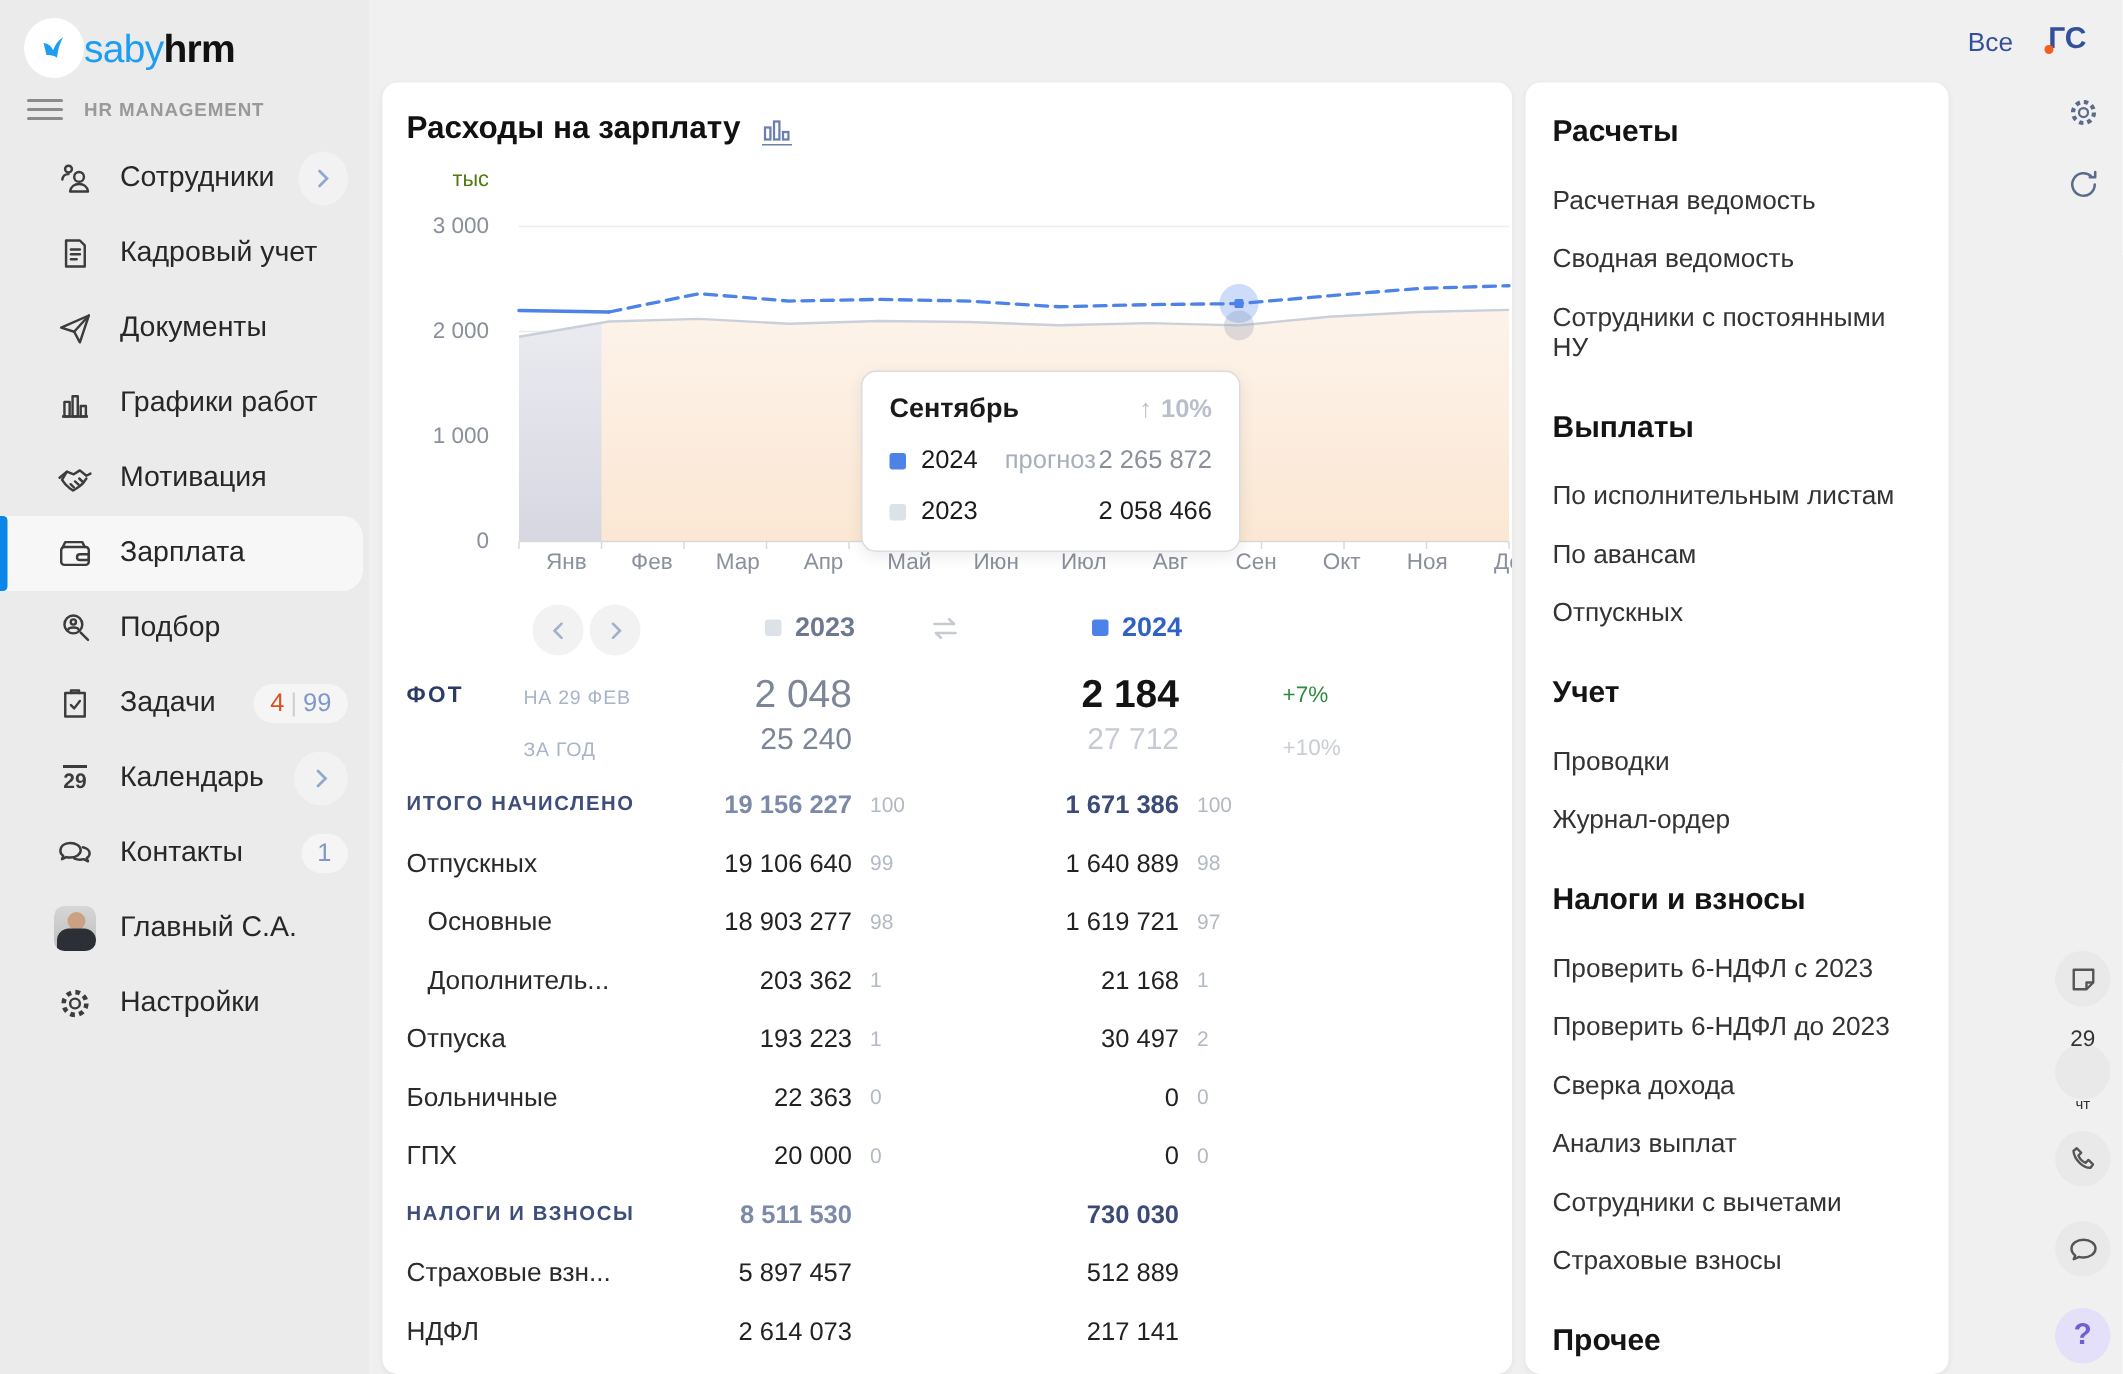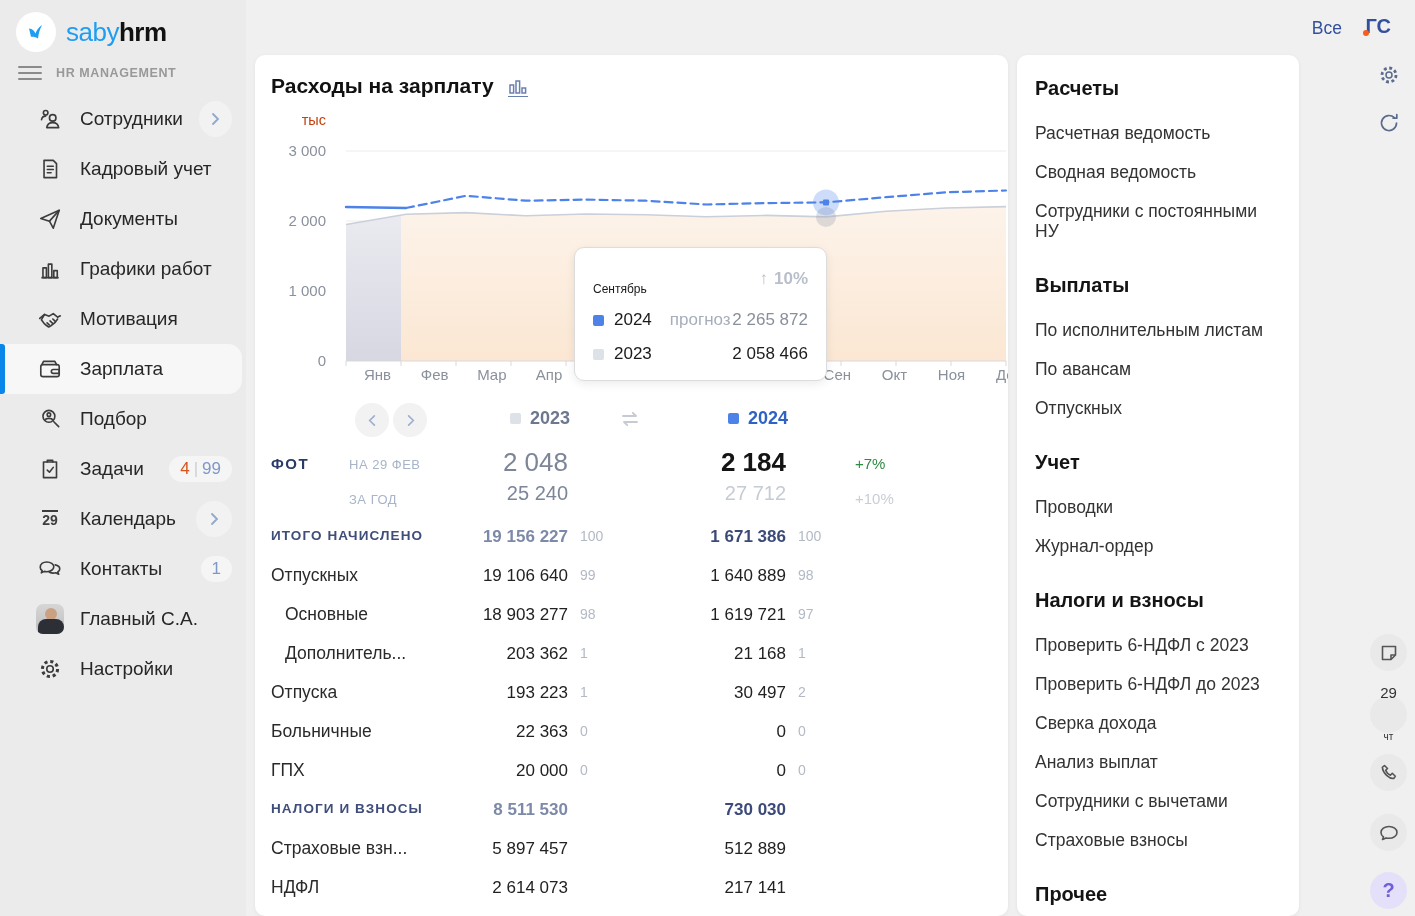--- a/index.html
+++ b/index.html
@@ -3,21 +3,21 @@
 <meta charset="utf-8">
 <style>
   html,body{margin:0;padding:0;}
   body{
     width:1415px;height:916px;position:relative;overflow:hidden;
     background:#f0f0f0;font-family:"Liberation Sans", sans-serif;
     -webkit-font-smoothing:antialiased;color:#222;
   }
   
   .sidebar{position:absolute;left:0;top:0;width:246px;height:916px;background:#ebebeb;}
-  .logo-row{display:flex;align-items:center;gap:10px;padding:12px 0 4px 16px;}
+  .logo-row{display:flex;align-items:center;padding:12px 0 4px 16px;}
   .logo-mark{width:40px;height:40px;border-radius:50%;background:#fff;display:flex;align-items:center;justify-content:center;}
   .logo-mark svg{width:24px;height:24px;}
   .logo-text{font-size:26px;letter-spacing:-0.5px;}
   .logo-text .saby{color:#1e9df2;font-weight:400;}
   .logo-text .hrm{color:#111;font-weight:700;}
   .hr-row{display:flex;align-items:flex-end;gap:14px;padding:10px 0 8px 18px;}
   .hamburger{width:24px;display:flex;flex-direction:column;gap:4px;cursor:pointer;}
   .hamburger i{display:block;height:2px;background:#8b8b8b;border-radius:2px;}
   .hr-label{font-size:12.5px;color:#999;letter-spacing:.6px;font-weight:700;}
   .nav{margin-top:6px;}
@@ -52,28 +52,28 @@
   
   .card{position:absolute;top:55px;background:#fff;border-radius:10px;box-shadow:0 1px 4px rgba(0,0,0,.06);box-sizing:border-box;overflow:hidden;}
   .main-card{left:255px;width:753px;height:861px;padding:16px 16px 0 16px;}
   .right-card{left:1017px;width:282px;height:861px;padding:20px 18px 0 18px;}
   
   .m-title-row{display:flex;align-items:center;gap:14px;height:30px;}
   .m-title{font-size:21px;font-weight:700;color:#111;}
   .m-chart-icon{color:#6b7fae;cursor:pointer;border-bottom:1px solid #6b7fae;height:20px;display:flex;align-items:flex-end;}
   .m-chart-icon svg{width:20px;height:18px;}
   .chart{position:relative;height:285px;margin-top:9px;}
-  .unit-label{position:absolute;left:0;top:2px;width:55px;text-align:right;font-size:14.5px;color:#c2410c;}
+  .unit-label{position:absolute;left:0;top:2px;width:55px;text-align:right;font-size:14.5px;color:#4d7c0f;}
   .ylab{position:absolute;left:0;width:55px;text-align:right;font-size:15px;color:#8a909c;}
   .plot{position:absolute;left:75px;top:41px;width:660px;height:218px;}
   .months{position:absolute;left:92px;top:256px;width:660px;display:flex;gap:28px;}
   .months span{width:55px;text-align:center;font-size:15px;color:#8a909c;}
   .tooltip{position:absolute;left:303px;top:137px;width:253px;background:#fff;border:1px solid #dcdcdc;border-radius:10px;box-shadow:0 3px 10px rgba(0,0,0,.08);padding:14px 18px 16px;box-sizing:border-box;z-index:5;}
   .tt-head{display:flex;justify-content:space-between;align-items:center;}
-  .tt-month{font-size:12px;font-weight:400;color:#1a1a1a;margin-top:20px;}
+  .tt-month{font-size:18px;font-weight:700;color:#1a1a1a;}
   .tt-change{font-size:17px;font-weight:700;color:#b9bfca;display:flex;gap:6px;align-items:center;}
   .tt-arrow{font-weight:400;font-size:17px;}
   .tt-row{display:flex;align-items:center;margin-top:14px;font-size:17px;}
   .sq{width:11px;height:11px;border-radius:2px;display:inline-block;flex:0 0 11px;}
   .sq-blue{background:#4d82e8;}
   .sq-gray{background:#dde2e9;}
   .tt-year{color:#1a1a1a;margin-left:10px;}
   .tt-note{color:#a7aebb;margin-left:18px;}
   .tt-val{margin-left:auto;}
   .tt-val.muted{color:#8a8f9b;}

